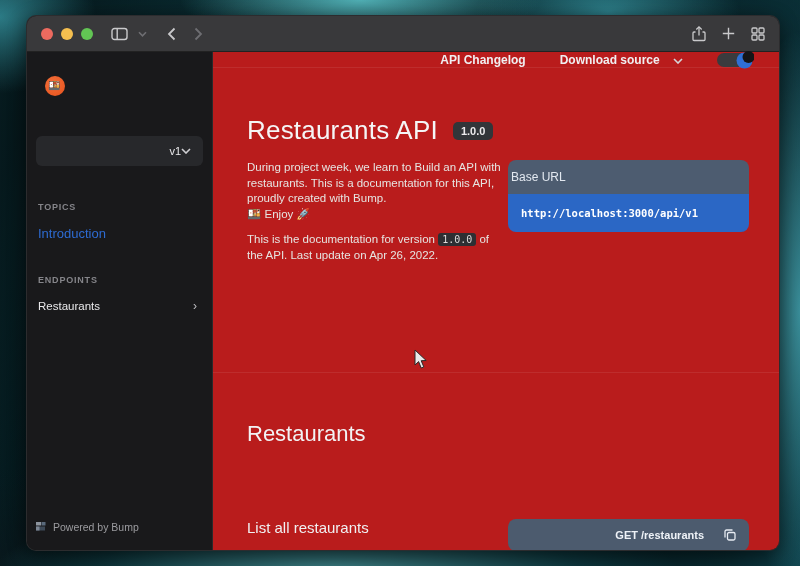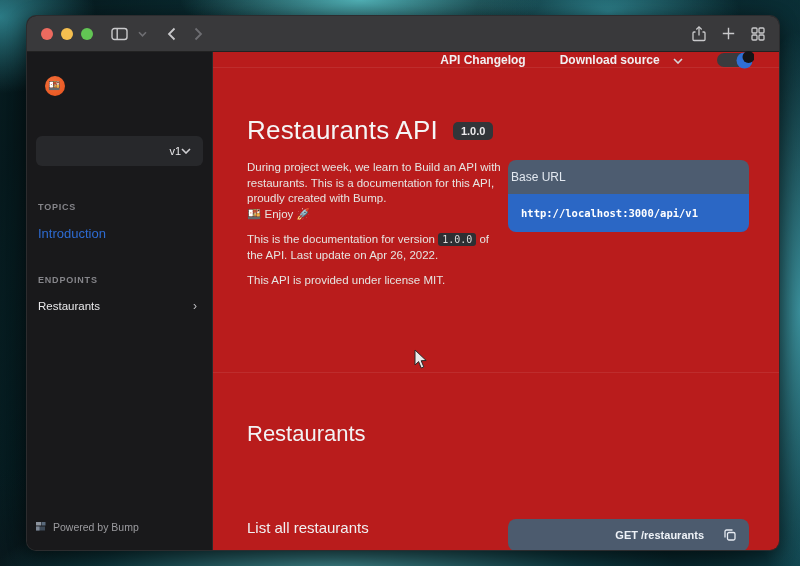--- a/index.html
+++ b/index.html
@@ -241,21 +241,20 @@
 
         <div class="intro-row">
           <div class="intro-text">
             <p>
               <span>During project week, we learn to Build an API with restaurants. This is a documentation for this API, proudly created with Bump.</span><br>
               <span>🍱 Enjoy 🚀</span>
             </p>
             <p>
               <span>This is the documentation for version </span><code class="inline">1.0.0</code><span> of the API. Last update on Apr 26, 2022.</span>
             </p>
-            <p>This API is provided under license MIT.</p>
           </div>
 
           <div class="base-card">
             <div class="base-card-header">Base URL</div>
             <div class="base-card-body">http://localhost:3000/api/v1</div>
           </div>
         </div>
       </div>
 
       <div class="section-endpoints">

